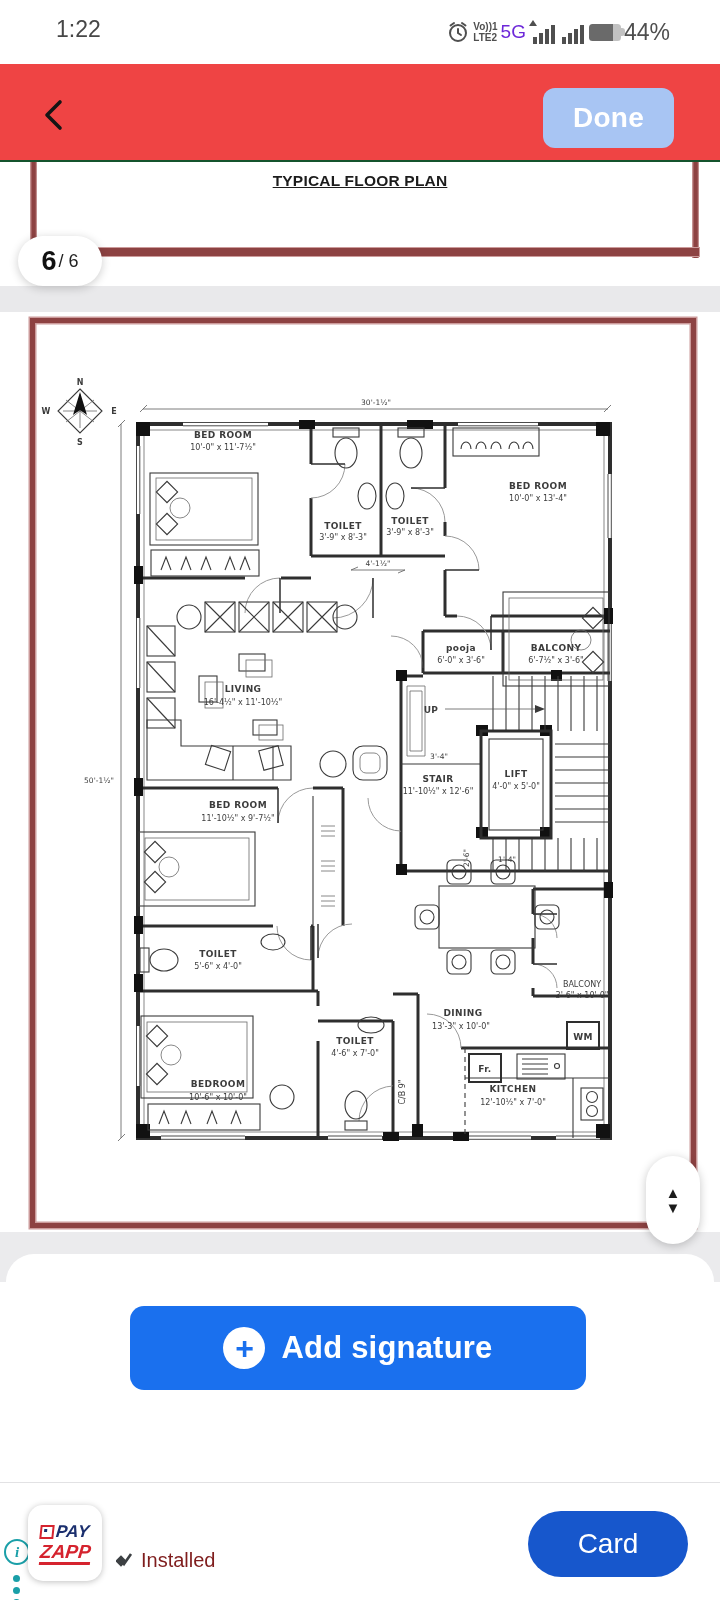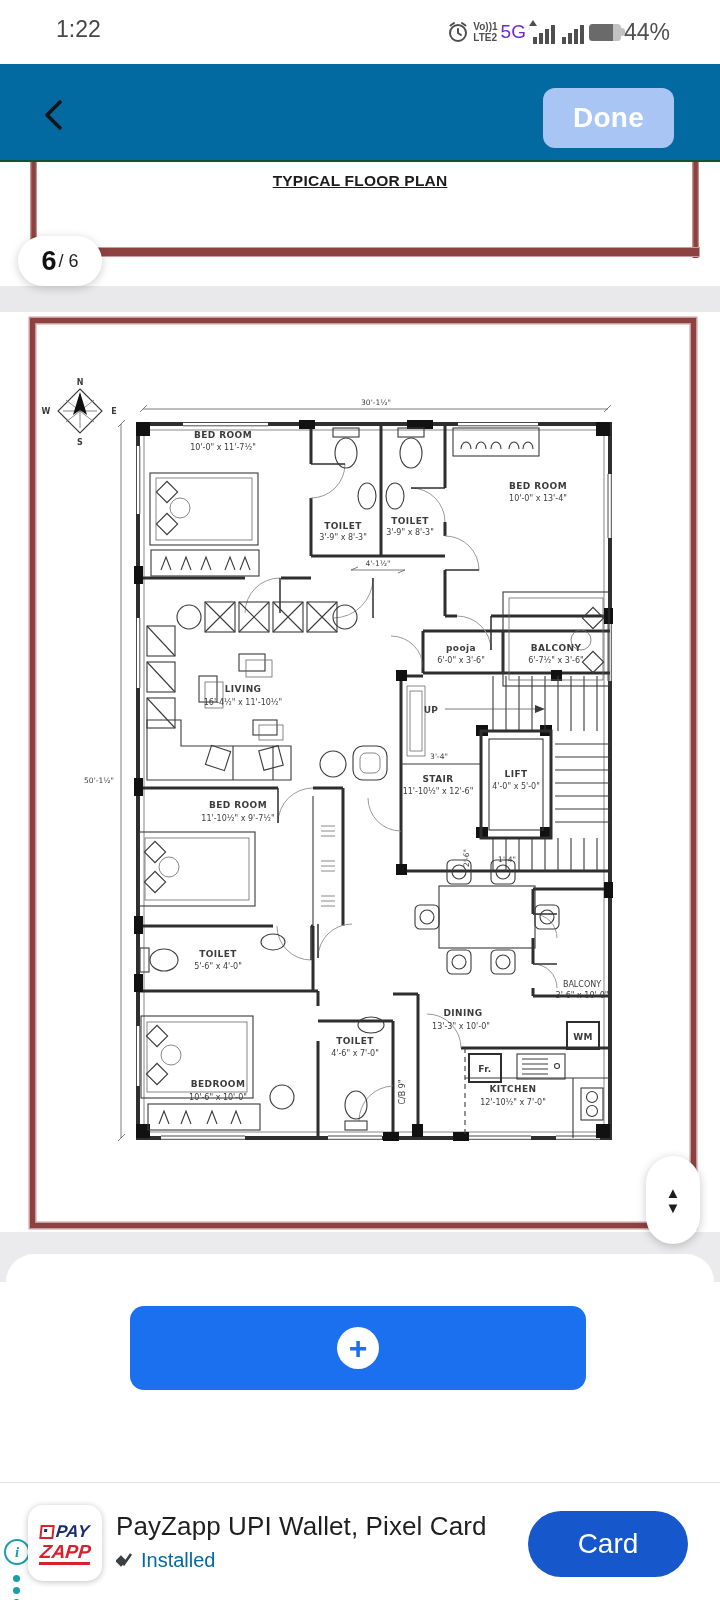--- a/index.html
+++ b/index.html
@@ -10,21 +10,21 @@
   .st-time{position:absolute;left:56px;top:16px;font-size:23px;color:#474747;}
   .st-icons{position:absolute;right:50px;top:0;height:64px;display:flex;align-items:center;gap:3px;}
   .volte{display:flex;flex-direction:column;line-height:11px;font-size:10px;font-weight:bold;color:#4f4f4f;}
   .net5g{font-size:19px;color:#6d28d9;}
   .battery{position:relative;width:32px;height:17px;border-radius:3.5px;
            background:linear-gradient(to right,#6a6a6a 0 76%,#c2c2c2 76% 100%);}
   .battery:after{content:"";position:absolute;right:-4px;top:4.5px;width:4px;height:8px;
            background:#c2c2c2;border-radius:0 3px 3px 0;}
   .st-pct{font-size:23px;color:#4f4f4f;}
   
-  .nav{position:absolute;left:0;top:64px;width:720px;height:96px;background:#0369a1;}
+  .nav{position:absolute;left:0;top:64px;width:720px;height:96px;background:#ef4444;}
   .back{position:absolute;left:40px;top:34px;width:28px;height:34px;cursor:pointer;}
   .done-btn{position:absolute;left:543px;top:24px;width:131px;height:60px;border-radius:12px;
             background:#a8c5f3;color:#fff;font-weight:bold;font-size:28px;display:flex;
             align-items:center;justify-content:center;letter-spacing:.3px;}
   
   .doc-strip{position:absolute;left:0;top:160px;width:720px;height:96px;background:#fff;
              border-top:2px solid #14532d;}
   .strip-borderL{position:absolute;left:30px;top:0;width:7px;height:96px;
              background:linear-gradient(to right,#d6abab,#8d4242 30% 75%,#d6abab);}
   .strip-borderR{position:absolute;left:692px;top:0;width:7px;height:96px;
@@ -86,21 +86,21 @@
           box-shadow:0 1px 6px rgba(0,0,0,.25);display:flex;flex-direction:column;align-items:center;
           justify-content:center;transform:none;}
   .logo-row1{display:flex;align-items:center;gap:2px;transform:skewX(-6deg);}
   .logo-sq{width:10px;height:10px;border:2.5px solid #d5232e;position:relative;}
   .logo-sq:after{content:"";position:absolute;left:2px;top:2px;width:3px;height:3px;background:#1b2f6e;}
   .logo-pay{font-size:17px;font-weight:bold;font-style:italic;color:#1b2f6e;letter-spacing:.3px;}
   .logo-zapp{font-size:19px;font-weight:bold;font-style:italic;color:#d5232e;transform:skewX(-6deg);
           border-bottom:3px solid #d5232e;line-height:1.05;}
   .banner-title{position:absolute;left:116px;top:28px;font-size:26px;color:#1f1f1f;letter-spacing:.1px;}
   .banner-sub{position:absolute;left:116px;top:66px;display:flex;align-items:center;gap:8px;
-          font-size:20px;color:#0369a1;}
+          font-size:20px;color:#7f1d1d;}
   .open-btn{position:absolute;left:528px;top:28px;width:160px;height:66px;border:none;border-radius:33px;
           background:#1757cc;color:#fff;font-size:28px;font-family:"Liberation Sans",sans-serif;cursor:pointer;}
 </style>
 </head>
 <body>
 
 <div class="screen">
 
   <div class="status-bar">
     <span class="st-time">1:22</span>
@@ -482,39 +482,39 @@
     <span>▼</span>
   </div>
 
   <div class="gap-band"></div>
   <div class="sheet"></div>
   <div class="lower-white"></div>
   <button class="add-sig">
     <span class="plus-circle">
       <span>+</span>
     </span>
+    <span class="label">Add signature</span>
   </button>
 
   <div class="banner">
     <div class="info-badge">
       <span>i</span>
     </div>
     <div class="dots">
         <i></i>
         <i></i>
         <i></i>
       </div>
     <div class="logo-tile">
       <div class="logo-row1">
         <span class="logo-sq"></span>
         <span class="logo-pay">PAY</span>
       </div>
       <div class="logo-zapp">ZAPP</div>
     </div>
-    <div class="banner-title">PayZapp UPI Wallet, Pixel Card</div>
     <div class="banner-sub">
       <svg width="17" height="17" viewBox="0 0 17 17">
         <rect x="1" y="5" width="8" height="8" transform="rotate(45 5 9)" fill="#3c4043"></rect>
         <polyline points="5,8 8,12 15,2" fill="none" stroke="#3c4043" stroke-width="2.6"></polyline>
       </svg>
       <span>Installed</span>
     </div>
     <button class="open-btn">Card</button>
   </div>
 

